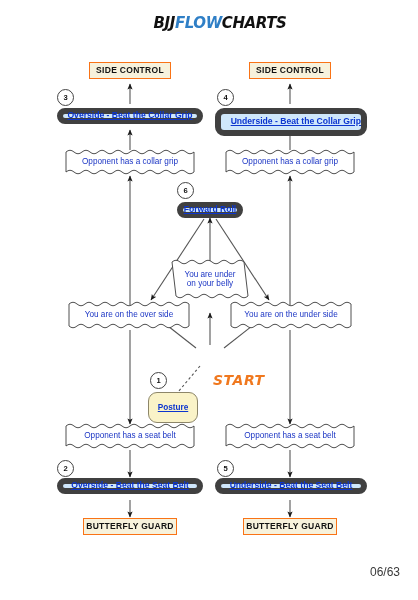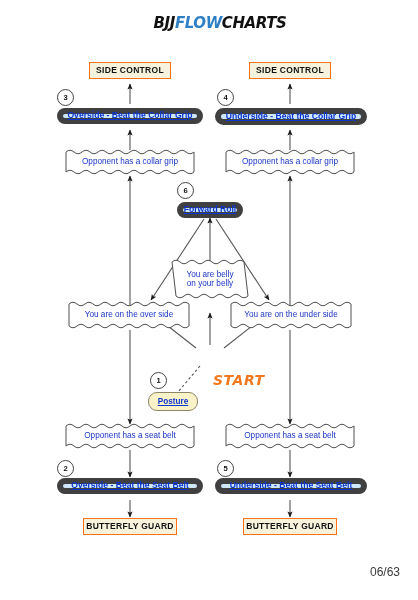--- a/index.html
+++ b/index.html
@@ -229,21 +229,21 @@
   <div class="stepnum" style="left:57px; top:89px;">
     <span>3</span>
   </div>
   <div class="stepnum" style="left:217px; top:89px;">
     <span>4</span>
   </div>
 
   <div class="node pill" style="left:57px; top:108px; width:146px; height:16px;">
     <span>Overside - Beat the Collar Grip</span>
   </div>
-  <div class="node pill" style="left:215px; top:108px; width:152px; height:17px;">
+  <div class="node pill" style="left:215px; top:108px; width:152px; height:28px;justify-content:flex-end;">
     <span>Underside - Beat the Collar Grip</span>
   </div>
 
   <div class="node wavy" style="left:63px; top:148px; width:134px; height:28px;">
     <svg class="wavy-svg" viewBox="0 0 134 28" preserveAspectRatio="none">
       <path d="M3,4 q4,-3.5 8,0 q4,3.5 8,0 q4,-3.5 8,0 q4,3.5 8,0 q4,-3.5 8,0 q4,3.5 8,0 q4,-3.5 8,0 q4,3.5 8,0 q4,-3.5 8,0 q4,3.5 8,0 q4,-3.5 8,0 q4,3.5 8,0 q4,-3.5 8,0 q4,3.5 8,0 q4,-3.5 8,0 q4,3.5 8,0 L131,24 q-4,3.5 -8,0 q-4,-3.5 -8,0 q-4,3.5 -8,0 q-4,-3.5 -8,0 q-4,3.5 -8,0 q-4,-3.5 -8,0 q-4,3.5 -8,0 q-4,-3.5 -8,0 q-4,3.5 -8,0 q-4,-3.5 -8,0 q-4,3.5 -8,0 q-4,-3.5 -8,0 q-4,3.5 -8,0 q-4,-3.5 -8,0 q-4,3.5 -8,0 q-4,-3.5 -8,0 Z" fill="#ffffff" stroke="#3c3c3c" stroke-width="0.9"></path>
     </svg>
     <span class="wavy-txt">Opponent has a collar grip</span>
   </div>
 
@@ -258,21 +258,21 @@
     <span>6</span>
   </div>
   <div class="node pill" style="left:177px; top:202px; width:66px; height:16px;">
     <span>Forward Roll</span>
   </div>
 
   <div class="node wavy" style="left:169px; top:258px; width:82px; height:42px; flex-direction:column;">
     <svg class="wavy-svg" viewBox="0 0 82 42" preserveAspectRatio="none">
       <path d="M3,4 q4,-3.5 8,0 q4,3.5 8,0 q4,-3.5 8,0 q4,3.5 8,0 q4,-3.5 8,0 q4,3.5 8,0 q4,-3.5 8,0 q4,3.5 8,0 q4,-3.5 8,0 L79,38 q-4,3.5 -8,0 q-4,-3.5 -8,0 q-4,3.5 -8,0 q-4,-3.5 -8,0 q-4,3.5 -8,0 q-4,-3.5 -8,0 q-4,3.5 -8,0 q-4,-3.5 -8,0 q-4,3.5 -8,0 Z" fill="#ffffff" stroke="#3c3c3c" stroke-width="0.9"></path>
     </svg>
-    <span class="wavy-txt">You are belly</span>
+    <span class="wavy-txt">You are under</span>
     <span class="wavy-txt">on your belly</span>
   </div>
 
   <div class="node wavy" style="left:66px; top:300px; width:126px; height:30px;">
     <svg class="wavy-svg" viewBox="0 0 126 30" preserveAspectRatio="none">
       <path d="M3,4 q4,-3.5 8,0 q4,3.5 8,0 q4,-3.5 8,0 q4,3.5 8,0 q4,-3.5 8,0 q4,3.5 8,0 q4,-3.5 8,0 q4,3.5 8,0 q4,-3.5 8,0 q4,3.5 8,0 q4,-3.5 8,0 q4,3.5 8,0 q4,-3.5 8,0 q4,3.5 8,0 q4,-3.5 8,0 L123,26 q-4,3.5 -8,0 q-4,-3.5 -8,0 q-4,3.5 -8,0 q-4,-3.5 -8,0 q-4,3.5 -8,0 q-4,-3.5 -8,0 q-4,3.5 -8,0 q-4,-3.5 -8,0 q-4,3.5 -8,0 q-4,-3.5 -8,0 q-4,3.5 -8,0 q-4,-3.5 -8,0 q-4,3.5 -8,0 q-4,-3.5 -8,0 q-4,3.5 -8,0 Z" fill="#ffffff" stroke="#3c3c3c" stroke-width="0.9"></path>
     </svg>
     <span class="wavy-txt">You are on the over side</span>
   </div>
 
@@ -282,21 +282,21 @@
     </svg>
     <span class="wavy-txt">You are on the under side</span>
   </div>
 
 
   <div id="start-word">START</div>
 
   <div class="stepnum" style="left:150px; top:372px;">
     <span>1</span>
   </div>
-  <div class="node pill-y" style="left:148px; top:392px; width:50px; height:19px;text-align:right;">
+  <div class="node pill-y" style="left:148px; top:392px; width:50px; height:31px;text-align:right;">
     <span>Posture</span>
   </div>
 
   <div class="node wavy" style="left:63px; top:422px; width:134px; height:28px;">
     <svg class="wavy-svg" viewBox="0 0 134 28" preserveAspectRatio="none">
       <path d="M3,4 q4,-3.5 8,0 q4,3.5 8,0 q4,-3.5 8,0 q4,3.5 8,0 q4,-3.5 8,0 q4,3.5 8,0 q4,-3.5 8,0 q4,3.5 8,0 q4,-3.5 8,0 q4,3.5 8,0 q4,-3.5 8,0 q4,3.5 8,0 q4,-3.5 8,0 q4,3.5 8,0 q4,-3.5 8,0 q4,3.5 8,0 L131,24 q-4,3.5 -8,0 q-4,-3.5 -8,0 q-4,3.5 -8,0 q-4,-3.5 -8,0 q-4,3.5 -8,0 q-4,-3.5 -8,0 q-4,3.5 -8,0 q-4,-3.5 -8,0 q-4,3.5 -8,0 q-4,-3.5 -8,0 q-4,3.5 -8,0 q-4,-3.5 -8,0 q-4,3.5 -8,0 q-4,-3.5 -8,0 q-4,3.5 -8,0 q-4,-3.5 -8,0 Z" fill="#ffffff" stroke="#3c3c3c" stroke-width="0.9"></path>
     </svg>
     <span class="wavy-txt">Opponent has a seat belt</span>
   </div>
 

